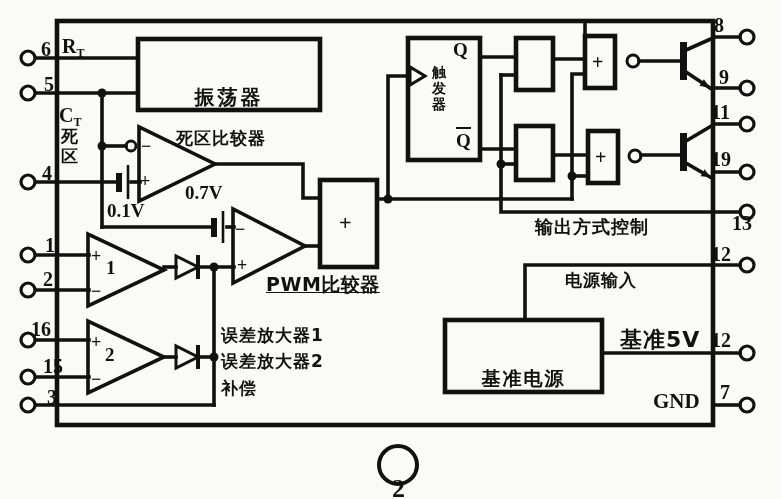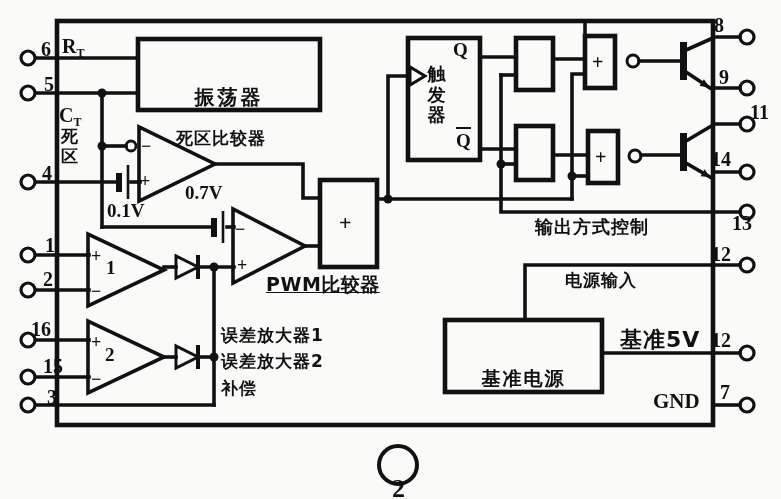--- a/index.html
+++ b/index.html
@@ -150,42 +150,42 @@
 <div class="lbl num" style="left:44px;top:74px;">5</div>
 <div class="lbl num" style="left:42px;top:163px;">4</div>
 <div class="lbl num" style="left:45px;top:235px;">1</div>
 <div class="lbl num" style="left:43px;top:269px;">2</div>
 <div class="lbl num" style="left:31px;top:319px;">16</div>
 <div class="lbl num" style="left:31px;top:356px;margin-left:12px;">15</div>
 <div class="lbl num" style="left:47px;top:387px;">3</div>
 
 <div class="lbl num" style="left:714px;top:15px;">8</div>
 <div class="lbl num" style="left:719px;top:67px;">9</div>
-<div class="lbl num" style="left:711px;top:102px;padding-left:39px;">11</div>
-<div class="lbl num" style="left:711px;top:149px;">14</div>
+<div class="lbl num" style="left:711px;top:102px;">11</div>
+<div class="lbl num" style="left:711px;top:149px;">19</div>
 <div class="lbl num" style="left:732px;top:189px;margin-top:24px;">13</div>
 <div class="lbl num" style="left:711px;top:244px;">12</div>
 <div class="lbl num" style="left:711px;top:330px;">12</div>
 <div class="lbl num" style="left:720px;top:382px;">7</div>
 
 <div class="lbl" style="left:62px;top:36px;"><span class="big">R</span><span class="sub">T</span></div>
 <div class="lbl" style="left:59px;top:105px;"><span class="big">C</span><span class="sub">T</span></div>
 <div class="lbl cn vtext" style="left:60px;top:127px;font-size:17px;">死区</div>
 
 <div class="lbl cn ctr" style="left:138px;top:63px;width:182px;font-size:20px;letter-spacing:3px;">振荡器</div>
 <div class="lbl cn" style="left:176px;top:130px;font-size:17px;">死区比较器</div>
 <div class="lbl big" style="left:107px;top:201px;font-size:19px;">0.1V</div>
 <div class="lbl big" style="left:185px;top:183px;font-size:19px;">0.7V</div>
 <div class="lbl cn" style="left:266px;top:275px;font-size:19px;letter-spacing:0.5px;text-decoration:underline;">PWM比较器</div>
 <div class="lbl num" style="left:106px;top:258px;font-size:19px;">1</div>
 <div class="lbl num" style="left:105px;top:345px;font-size:19px;">2</div>
 <div class="lbl cn" style="left:221px;top:327px;font-size:17px;">误差放大器1</div>
 <div class="lbl cn" style="left:221px;top:353px;font-size:17px;">误差放大器2</div>
 <div class="lbl cn" style="left:221px;top:380px;font-size:17px;">补偿</div>
-<div class="lbl cn vtext" style="left:427px;top:64px;font-size:18px;">触发器</div>
+<div class="lbl cn vtext" style="left:427px;top:64px;font-size:14px;text-align:right;">触发器</div>
 <div class="lbl num" style="left:453px;top:40px;font-size:19px;">Q</div>
 <div class="lbl num qbar" style="left:456px;top:131px;font-size:19px;"><span>Q</span></div>
 <div class="lbl cn" style="left:535px;top:218px;">输出方式控制</div>
 <div class="lbl cn" style="left:565px;top:272px;font-size:17px;">电源输入</div>
 <div class="lbl cn ctr" style="left:445px;top:345px;width:157px;font-size:19px;letter-spacing:2px;">基准电源</div>
 <div class="lbl cn" style="left:620px;top:329px;font-size:22px;">基准5V</div>
 <div class="lbl big" style="left:653px;top:391px;font-size:21px;">GND</div>
 
 <div class="lbl pm" style="left:141px;top:137px;">−</div>
 <div class="lbl pm" style="left:140px;top:172px;">+</div>

